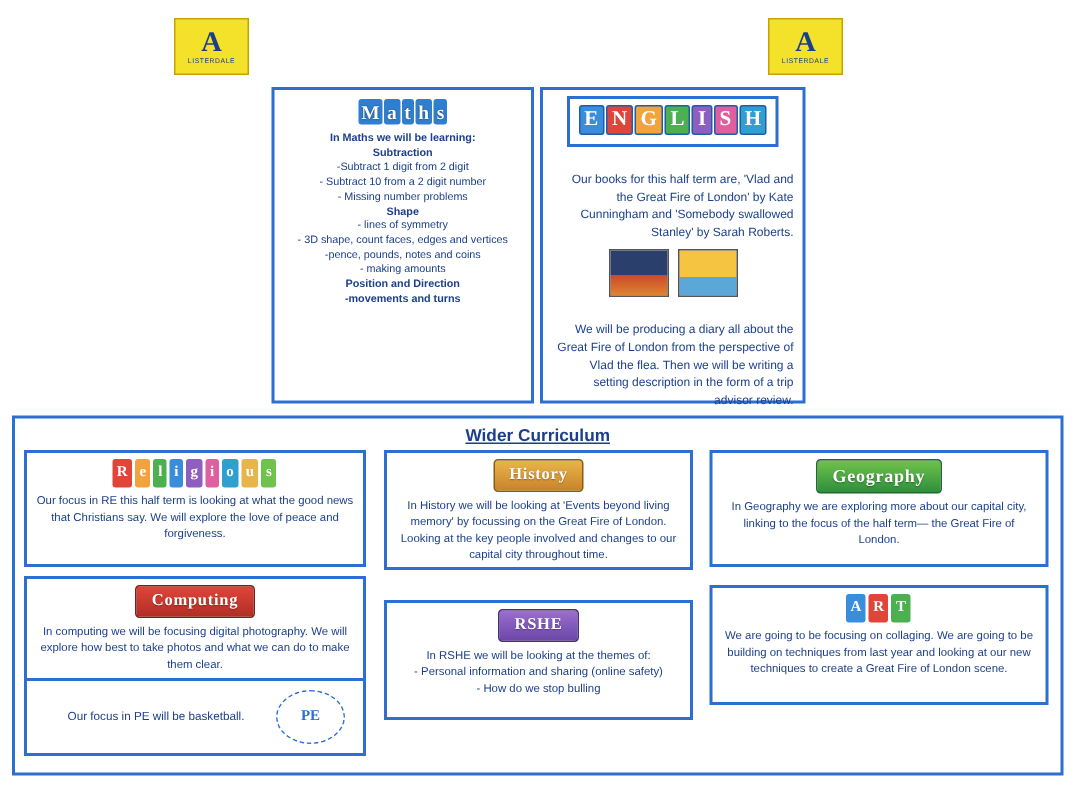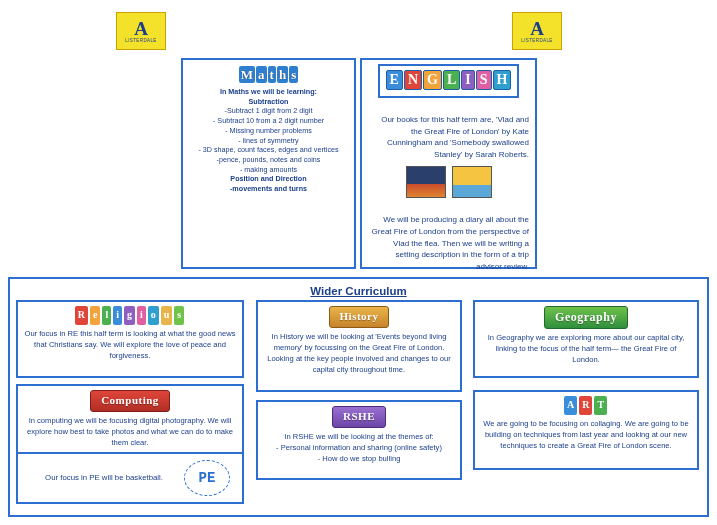--- a/index.html
+++ b/index.html
@@ -214,21 +214,21 @@
     box-sizing: border-box;
     background: #fff;
     padding: 4px 6px;
     font-size: 7.6px;
     line-height: 1.45;
     text-align: center;
     color: #1b3f8b;
   }
 
   .c-re       { left: 16px;  top: 300px; width: 228px; height: 78px; }
-  .c-history  { left: 256px; top: 300px; width: 206px; height: 92px; }
+  .c-history  { left: 256px; top: 300px; width: 206px; height: 80px; }
   .c-geog     { left: 473px; top: 300px; width: 226px; height: 78px; }
   .c-computing{ left: 16px;  top: 384px; width: 228px; height: 72px; }
   .c-rshe     { left: 256px; top: 400px; width: 206px; height: 80px; }
   .c-art      { left: 473px; top: 390px; width: 226px; height: 80px; }
   .c-pe       { left: 16px;  top: 452px; width: 228px; height: 52px; }
 
   .cell .body { margin-top: 2px; }
 
   
   .head-img {
@@ -287,22 +287,22 @@
     align-items: center;
     justify-content: space-between;
     height: 100%;
   }
   .pe-text { flex: 1; text-align: center; font-size: 7.8px; }
   .pe-logo {
     width: 44px; height: 34px;
     border: 1px dashed #2c6fd1;
     border-radius: 50%;
     display:flex; align-items:center; justify-content:center;
-    font-family:Liberation Mono, monospace;
-    font-weight:700; font-size:14px; color:#2c6fd1;
+    font-family:Liberation Serif, serif;
+    font-weight:700; font-size:10px; color:#2c6fd1;
     margin-right: 6px;
   }
 </style>
 </head>
 <body>
 
 <div class="page">
 
   <div class="header-row">
 
@@ -327,20 +327,21 @@
       <span>s</span>
     </div>
     <div class="maths-text">
       <div class="b">In Maths we will be learning:</div>
 
       <div class="b">Subtraction</div>
       <div>-Subtract 1 digit from 2 digit</div>
       <div>- Subtract 10 from a 2 digit number</div>
       <div>- Missing number problems</div>
 
+      <div class="b">Shape</div>
       <div>- lines of symmetry</div>
       <div>- 3D shape, count faces, edges and vertices</div>
 
       <div>-pence, pounds, notes and coins</div>
       <div>- making amounts</div>
 
       <div class="b">Position and Direction</div>
       <div class="b">-movements and turns</div>
     </div>
   </div>

